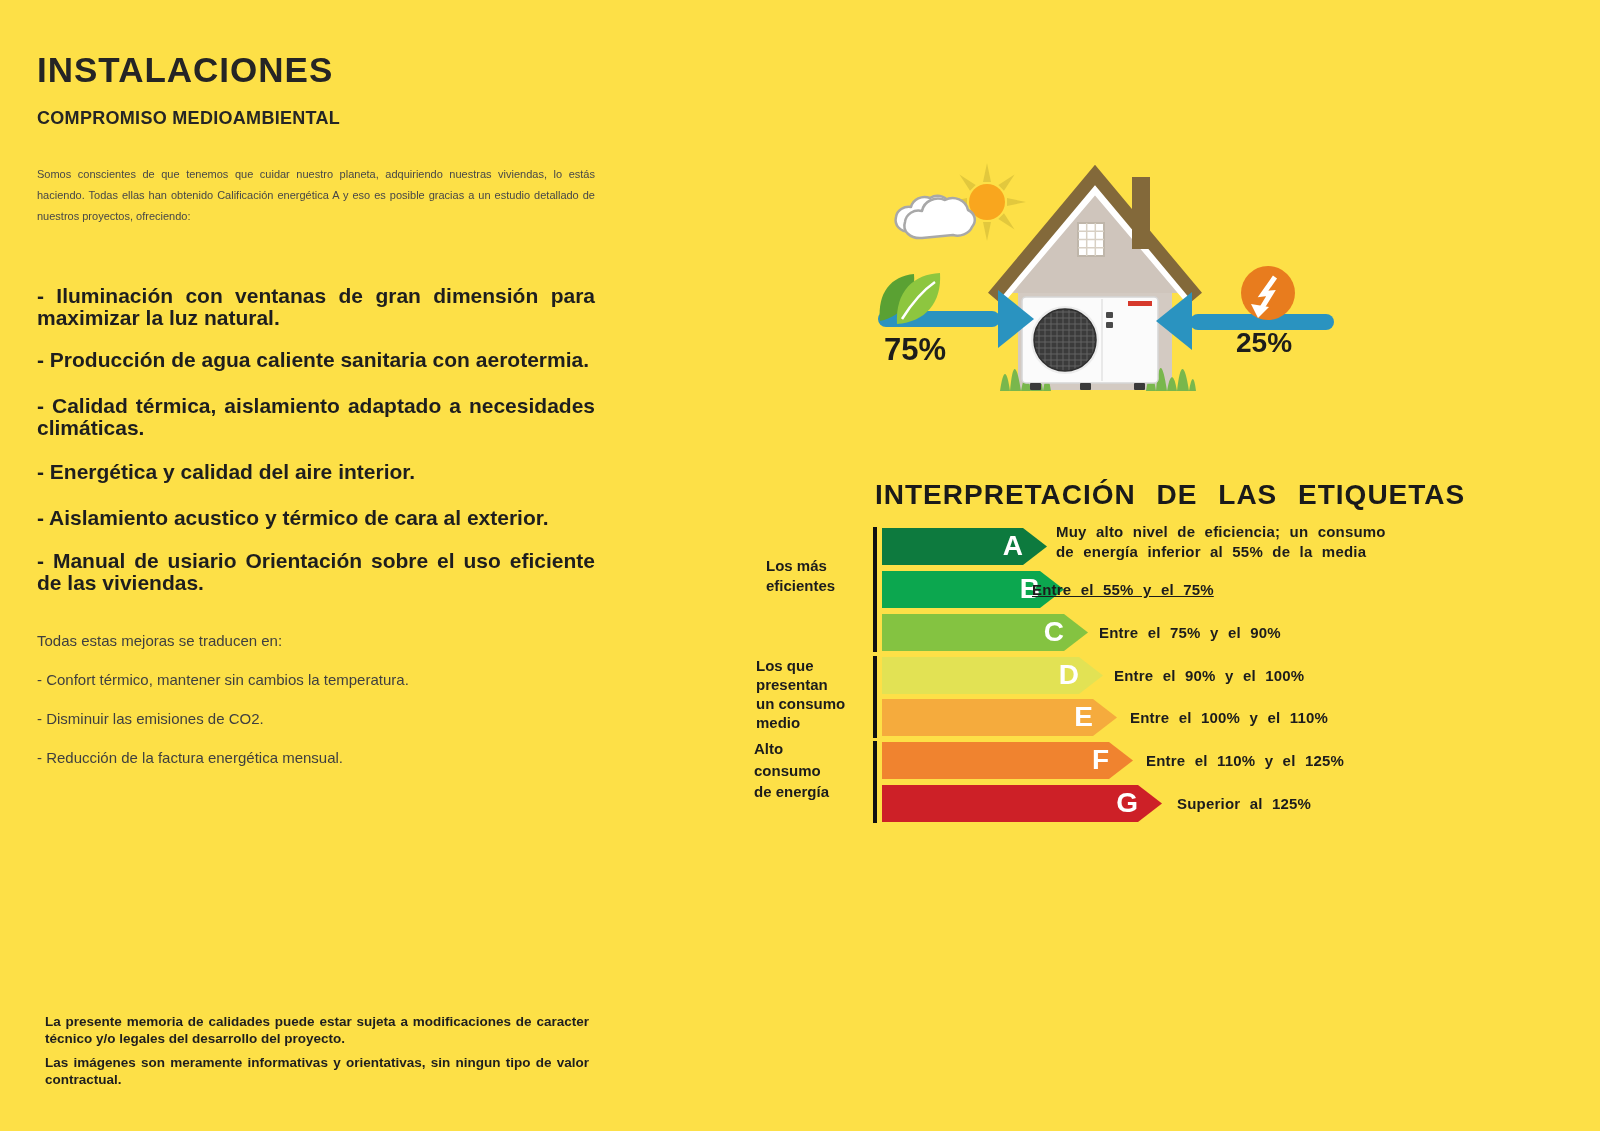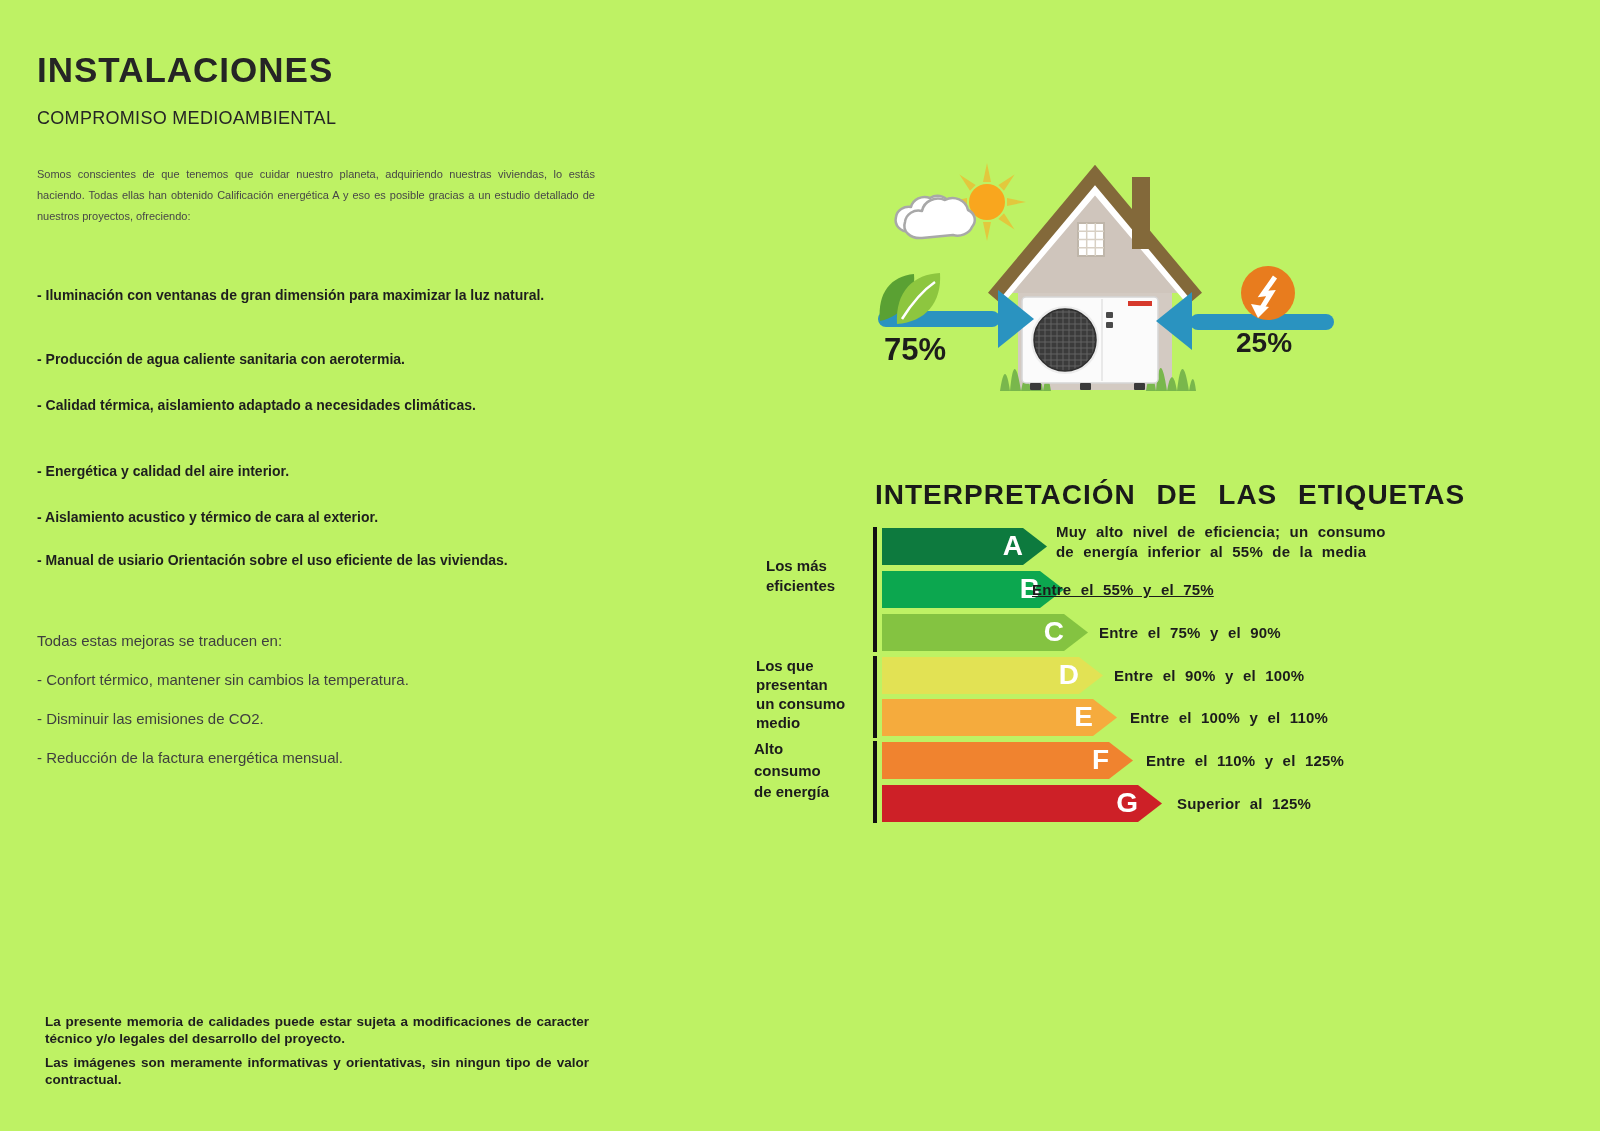--- a/index.html
+++ b/index.html
@@ -1,23 +1,23 @@
 <!DOCTYPE html>
 <html><head>
 <meta charset="utf-8">
 <style>
   html,body{margin:0;padding:0;background:#ffffff;}
-  #page{position:relative;width:1600px;height:1131px;background:#bef264;overflow:hidden;
+  #page{position:relative;width:1600px;height:1131px;background:#fde047;overflow:hidden;
         font-family:"Liberation Sans","DejaVu Sans",sans-serif;color:#1e1e1e;}
   .abs{position:absolute;}
   
   .doc-title{left:37px;top:50px;font-size:35px;font-weight:700;letter-spacing:1px;color:#252525;}
-  .doc-subtitle{left:37px;top:108px;font-size:18px;font-weight:400;letter-spacing:.3px;color:#252525;}
+  .doc-subtitle{left:37px;top:108px;font-size:18px;font-weight:700;letter-spacing:.3px;color:#252525;}
   .intro{left:37px;top:164px;width:558px;font-size:11px;line-height:21px;color:#474747;text-align:justify;}
-  .feature{left:37px;width:558px;font-size:14px;line-height:21.5px;font-weight:700;color:#1e1e1e;text-align:justify;}
+  .feature{left:37px;width:558px;font-size:21px;line-height:21.5px;font-weight:700;color:#1e1e1e;text-align:justify;}
   .f1{top:285px}.f2{top:349px}.f3{top:395px}.f4{top:461px}.f5{top:507px}.f6{top:550px}
   .benefit-intro{left:37px;top:632px;width:558px;font-size:15px;color:#3f3f3f;}
   .benefit{left:37px;width:558px;font-size:15px;color:#3f3f3f;}
   .b1{top:671px}.b2{top:710px}.b3{top:749px}
   .disclaimer{left:37px;top:1006px;width:560px;font-size:13.5px;font-weight:700;line-height:16.5px;
               color:#1e1e1e;text-align:justify;}
   .disclaimer p{margin:8px;}
   
   .illus-svg{left:850px;top:135px;}
   .pct{font-weight:700;color:#1d1d1b;}

